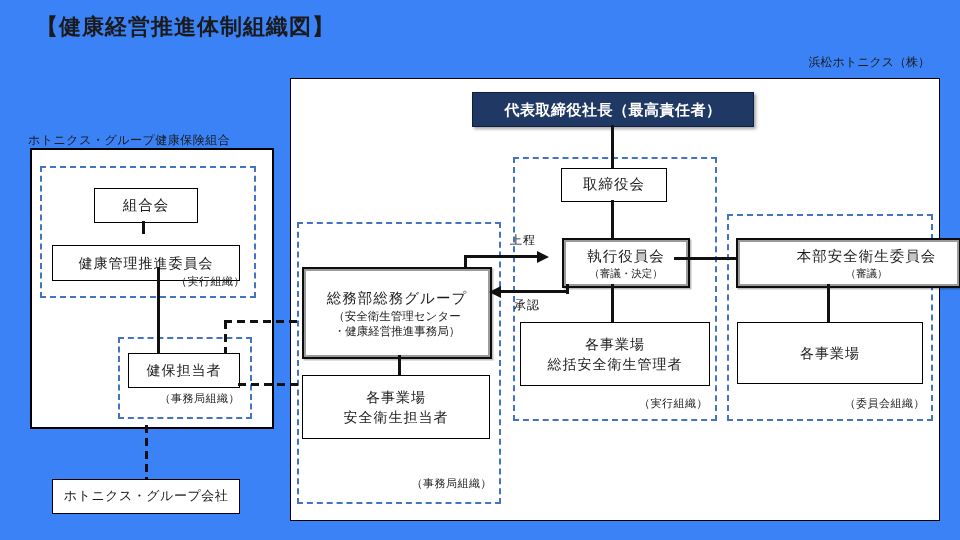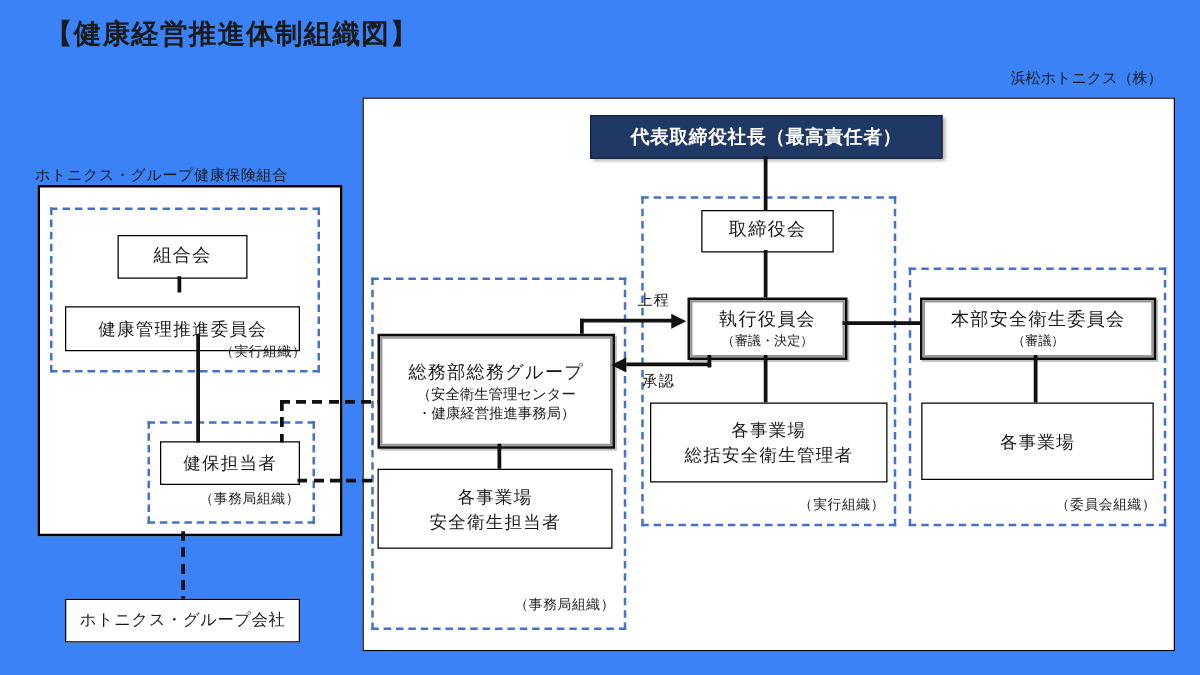--- a/index.html
+++ b/index.html
@@ -85,26 +85,26 @@
   <div class="vdash" style="left:145px;top:425px;height:54px;"></div>
 
   <div class="node navy" style="left:472px;top:92px;width:280px;height:33px;">
     <span>代表取締役社長（最高責任者）</span>
   </div>
 
   <div class="node" style="left:561px;top:168px;width:104px;height:32px;">
     <span>取締役会</span>
   </div>
 
-  <div class="node thick" style="left:550px;top:238px;width:124px;height:46px;">
+  <div class="node thick" style="left:562px;top:238px;width:124px;height:46px;">
     <span>執行役員会</span>
     <span class="sub">（審議・決定）</span>
   </div>
 
-  <div class="node thick" style="left:736px;top:238px;width:185px;height:46px;">
+  <div class="node thick" style="left:736px;top:238px;width:185px;height:46px;padding-left:36px;">
     <span>本部安全衛生委員会</span>
     <span class="sub">（審議）</span>
   </div>
 
   <div class="node thick" style="left:302px;top:267px;width:186px;height:88px;">
     <span>総務部総務グループ</span>
     <span class="sub" style="font-size:11.5px;">（安全衛生管理センター</span>
     <span class="sub" style="font-size:11.5px;">・健康経営推進事務局）</span>
   </div>
 

